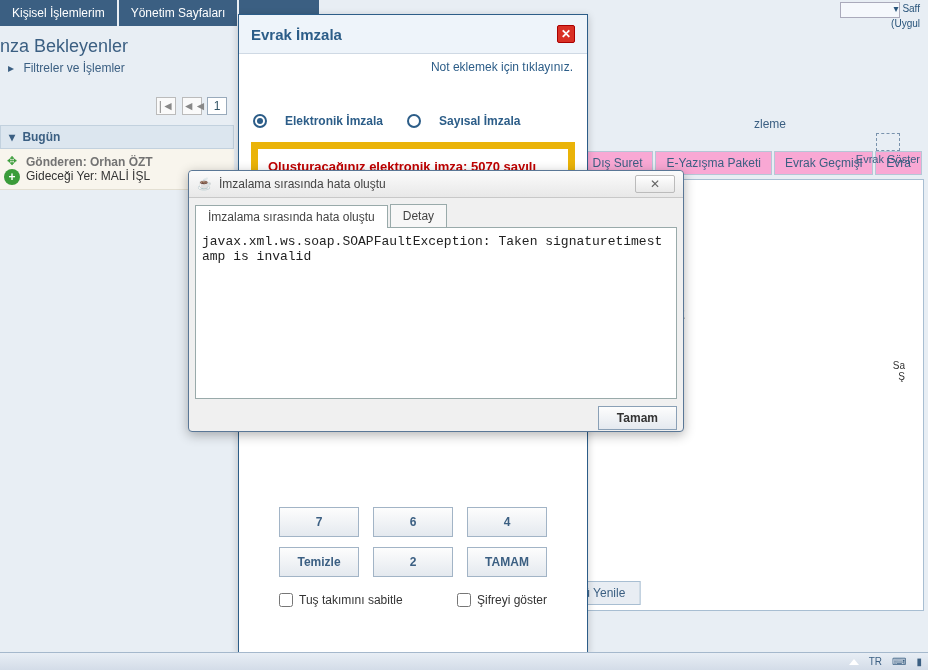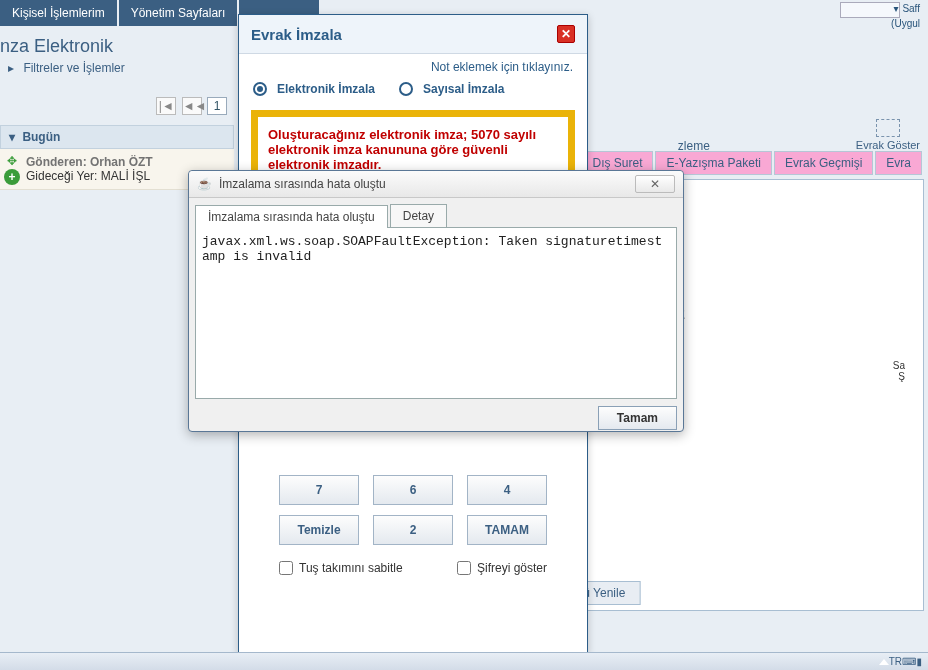--- a/index.html
+++ b/index.html
@@ -59,21 +59,21 @@
   width: 16px; height: 16px; background: #3a9c3a; border-radius: 8px;
   color: #fff; text-align: center; line-height: 16px; font-weight: bold;
 }
 .doc-item .move {
   position: absolute; left: 4px; top: 4px;
   width: 16px; height: 16px; color: #3a9c3a;
   text-align: center; line-height: 16px;
 }
 
 .rightpanel { flex: 1; padding: 4px; position: relative; }
-.toolbar-right { position: absolute; right: 2px; top: 34px; display: flex; flex-direction: row; align-items: flex-end; }
+.toolbar-right { position: absolute; right: 2px; top: 34px; display: flex; flex-direction: column; align-items: flex-end; }
 .icon-btn { text-align: center; padding: 2px 6px; font-size: 11px; color: #3b5f82; }
 .icon-btn .ic { display: block; width: 24px; height: 18px; margin: 0 auto 2px; border: 1px dashed #7a93ad; }
 .action-tabs { display: flex; margin-top: 64px; justify-content: flex-end; gap: 2px; padding-right: 2px; }
 .atab { background: #f9a8d4; border: 1px solid #b6c6d6; padding: 4px 10px; color: #3b5f82; cursor: pointer; }
 
 .docview {
   margin-top: 4px; background: #fff; border: 1px solid #a8bed2;
   padding: 18px; height: 432px; position: relative;
 }
 .docview .center { text-align: center; font-weight: bold; }
@@ -92,21 +92,21 @@
   height: 640px;
 }
 .modal1 .titlebar {
   background: #eef4fa; padding: 10px 12px;
   display: flex; align-items: center; border-bottom: 1px solid #cfd9e4;
 }
 .modal1 .titlebar .t { color: #2c5d88; font-size: 15px; font-weight: bold; flex: 1; }
 .modal1 .closebtn { width: 18px; height: 18px; background: #d93025; color: #fff; border: 1px solid #a00; text-align: center; line-height: 16px; font-weight: bold; border-radius: 2px; cursor: pointer; }
 .modal1 .noteline { text-align: right; color: #2c5d88; padding: 6px 14px 0; font-size: 12px; }
 .modal1 .radios { padding: 8px 14px; display: flex; gap: 24px; color: #2c5d88; font-weight: bold; }
-.modal1 .radio { display: flex; align-items: center; gap: 10px; }
+.modal1 .radio { display: flex; align-items: center; gap: 18px; margin-top: 32px; }
 .modal1 .radio .dot { width: 14px; height: 14px; border: 2px solid #2c5d88; border-radius: 50%; display: inline-block; position: relative; }
 .modal1 .radio.sel .dot::after { content:''; position:absolute; left:2px; top:2px; width:6px; height:6px; background:#2c5d88; border-radius:50%; }
 .modal1 .warning {
   margin: 6px 12px; border: 7px solid #eab308; padding: 10px;
   color: #c00000; font-weight: bold; font-size: 13px;
 }
 .keypad { padding: 10px 40px; }
 .krow { display: flex; justify-content: center; gap: 14px; margin-bottom: 10px; }
 .kbtn {
   width: 84px; height: 30px; background: linear-gradient(#fdfdfd,#e4e9ef);
@@ -152,42 +152,42 @@
 .modal2 .footer { padding: 6px; text-align: right; }
 .modal2 .okbtn {
   background: linear-gradient(#fdfdfd,#e4e9ef); border: 1px solid #8aa0b6;
   padding: 4px 18px; font-weight: bold; color: #333; cursor: pointer;
 }
 
 .taskbar {
   position: absolute; bottom: 0; left: 0; right: 0; height: 18px;
   background: linear-gradient(#e8eef5, #d3dce8); border-top: 1px solid #a5b8cc;
   display: flex; align-items: center; justify-content: flex-end; padding: 0 6px;
-  font-size: 10px; color: #3b5f82; 
+  font-size: 10px; color: #3b5f82; gap: 10px;
 }
 .taskbar .tri { width:0; height:0; border-left:5px solid transparent; border-right:5px solid transparent; border-bottom:6px solid #fff; }
 </style>
 </head>
 <body>
 
 <div class="topbar">
   <div class="nav-tabs">
     <div class="nav-tab">Kişisel İşlemlerim</div>
     <div class="nav-tab">Yönetim Sayfaları</div>
     <div class="nav-tab" style="width:80px;"></div>
   </div>
   <div class="user-area">
     <span class="user-select">▾</span>
     <span>Saff</span><br>
     <span>(Uygul</span>
   </div>
 </div>
 
 <div class="page-header">
-  <div class="page-title">nza Elektronik</div>
+  <div class="page-title">nza Bekleyenler</div>
   <div class="filters-bar">
     <span class="expand">▸</span>
     <span>Filtreler ve İşlemler</span>
   </div>
 </div>
 
 <div class="main">
 
   <div class="leftpanel">
     <div class="paginator">

